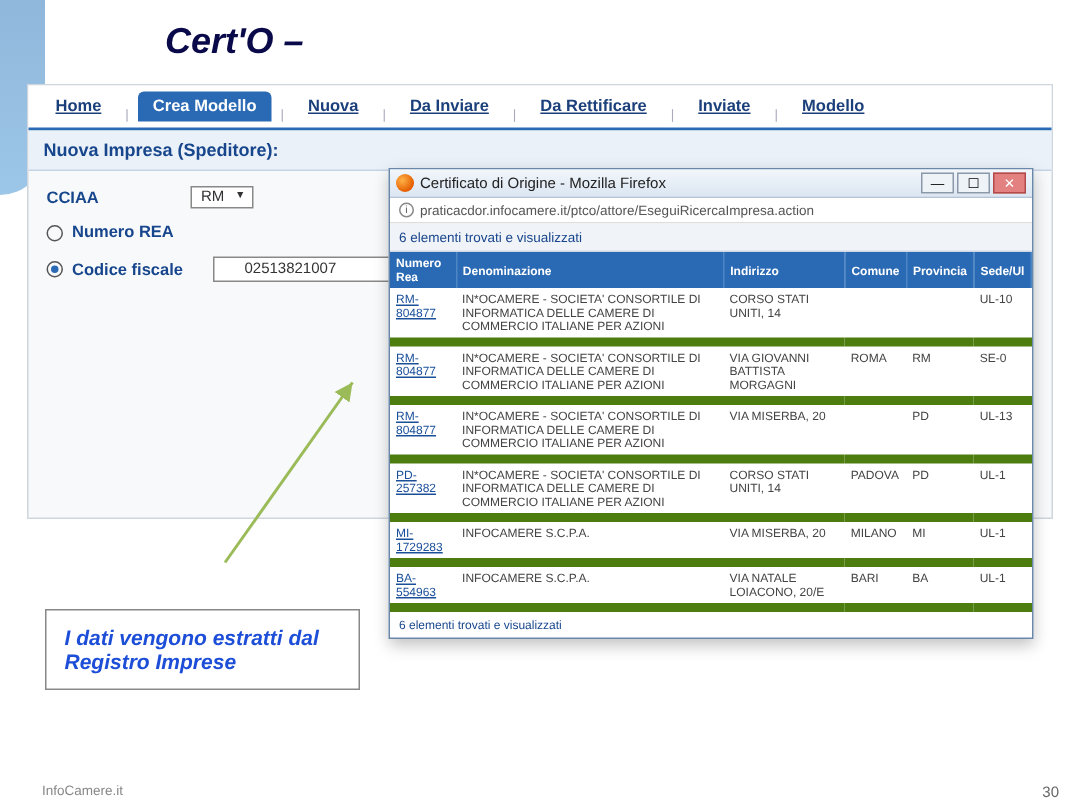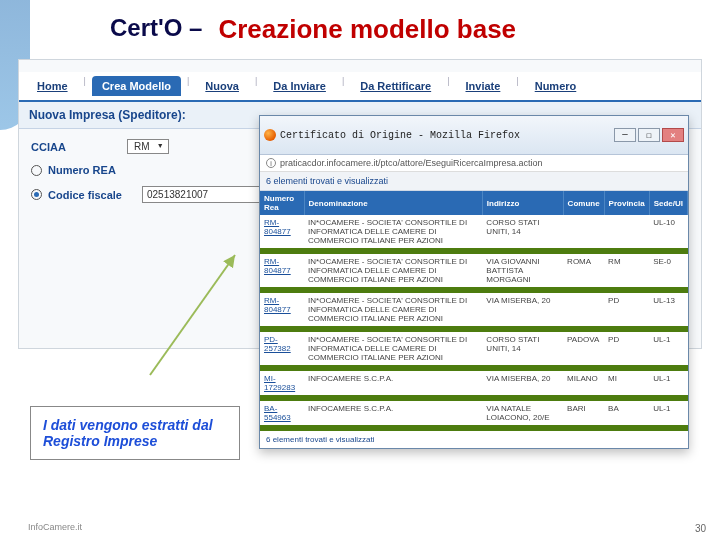--- a/index.html
+++ b/index.html
@@ -6,52 +6,52 @@
   body {
     width: 720px;
     height: 540px;
     font-family: Arial, sans-serif;
     background: #fff;
     position: relative;
     overflow: hidden;
   }
   .slide-title {
     display: flex;
-    align-items: flex-start;
-    gap: 16px;
+    align-items: flex-end;
+    gap: 4px;
     padding: 14px 0 10px 110px;
     font-size: 24px;
     font-weight: bold;
+    font-style: italic;
   }
   .slide-title .black { color: #0a0a4a; }
   .slide-title .red { color: #c00000; font-size: 26px; }
   .stripe {
     position: absolute;
     left: 0; top: 0;
     width: 30px; height: 130px;
     background: linear-gradient(#1e6fb8, #3a8ed0);
     border-bottom-right-radius: 30px;
     opacity: .5;
   }
   .app-shell {
     margin: 4px 18px 0 18px;
     border: 1px solid #cfd6dd;
     background: #f7f9fb;
     position: relative;
     height: 290px;
   }
   .nav {
     display: flex;
-    align-items: flex-start;
+    align-items: flex-end;
     background: #fff;
     border-bottom: 2px solid #2a6ab4;
     padding: 4px 8px;
     gap: 6px;
     font-size: 11px;
-    margin-top: 12px;
   }
   .nav-item {
     padding: 4px 10px;
     color: #1a3f7a;
     font-weight: bold;
     text-decoration: underline;
   }
   .nav-item.active {
     background: #2a6ab4;
     color: #fff;
@@ -99,43 +99,42 @@
     position: relative;
   }
   .radio.sel::after {
     content: "";
     position: absolute; inset: 2px;
     background: #2a6ab4; border-radius: 50%;
   }
   .text-input {
     border: 1px solid #888;
     background: #fff;
-    padding: 2px 4px;
+    padding: 2px 20px;
     font-size: 10px;
     width: 120px;
     display: inline-block;
   }
 
   
   .popup {
     position: absolute;
     top: 55px; left: 240px;
     width: 430px;
     border: 1px solid #6a88a9;
     background: #fff;
     box-shadow: 0 4px 10px rgba(0,0,0,.25);
     font-size: 9px;
   }
   .popup-titlebar {
     background: linear-gradient(#f2f6fb, #dbe6f2);
     display: flex;
     align-items: center;
-    padding: 12px 4px;
+    padding: 2px 4px;
     border-bottom: 1px solid #b5c4d8;
-    font-family: Liberation Mono, monospace;
   }
   .ff-icon {
     width: 12px; height: 12px;
     background: radial-gradient(circle at 35% 35%, #ffb347, #e55d00 70%);
     border-radius: 50%;
     margin-right: 4px;
   }
   .popup-title { flex: 1; color: #222; font-size: 10px; }
   .winbtn {
     width: 22px; height: 14px;
@@ -221,38 +220,37 @@
     font-size: 9px; color: #888;
   }
 </style>
 </head>
 <body>
 
 <div class="stripe"></div>
 
 <div class="slide-title">
   <span class="black">Cert'O –</span>
-  <span class="red">Creazione modello base</span>
 </div>
 
 <div class="app-shell">
   <div class="nav">
     <span class="nav-item">Home</span>
     <span class="nav-sep">|</span>
     <span class="nav-item active">Crea Modello</span>
     <span class="nav-sep">|</span>
     <span class="nav-item">Nuova</span>
     <span class="nav-sep">|</span>
     <span class="nav-item">Da Inviare</span>
     <span class="nav-sep">|</span>
     <span class="nav-item">Da Rettificare</span>
     <span class="nav-sep">|</span>
     <span class="nav-item">Inviate</span>
     <span class="nav-sep">|</span>
-    <span class="nav-item">Numero</span>
+    <span class="nav-item">Modello</span>
   </div>
 
   <div class="panel-header">Nuova Impresa (Speditore):</div>
 
   <div class="form-area">
     <div class="form-row">
       <span class="form-label">CCIAA</span>
       <span class="select-box">RM</span>
     </div>
     <div class="form-row">

